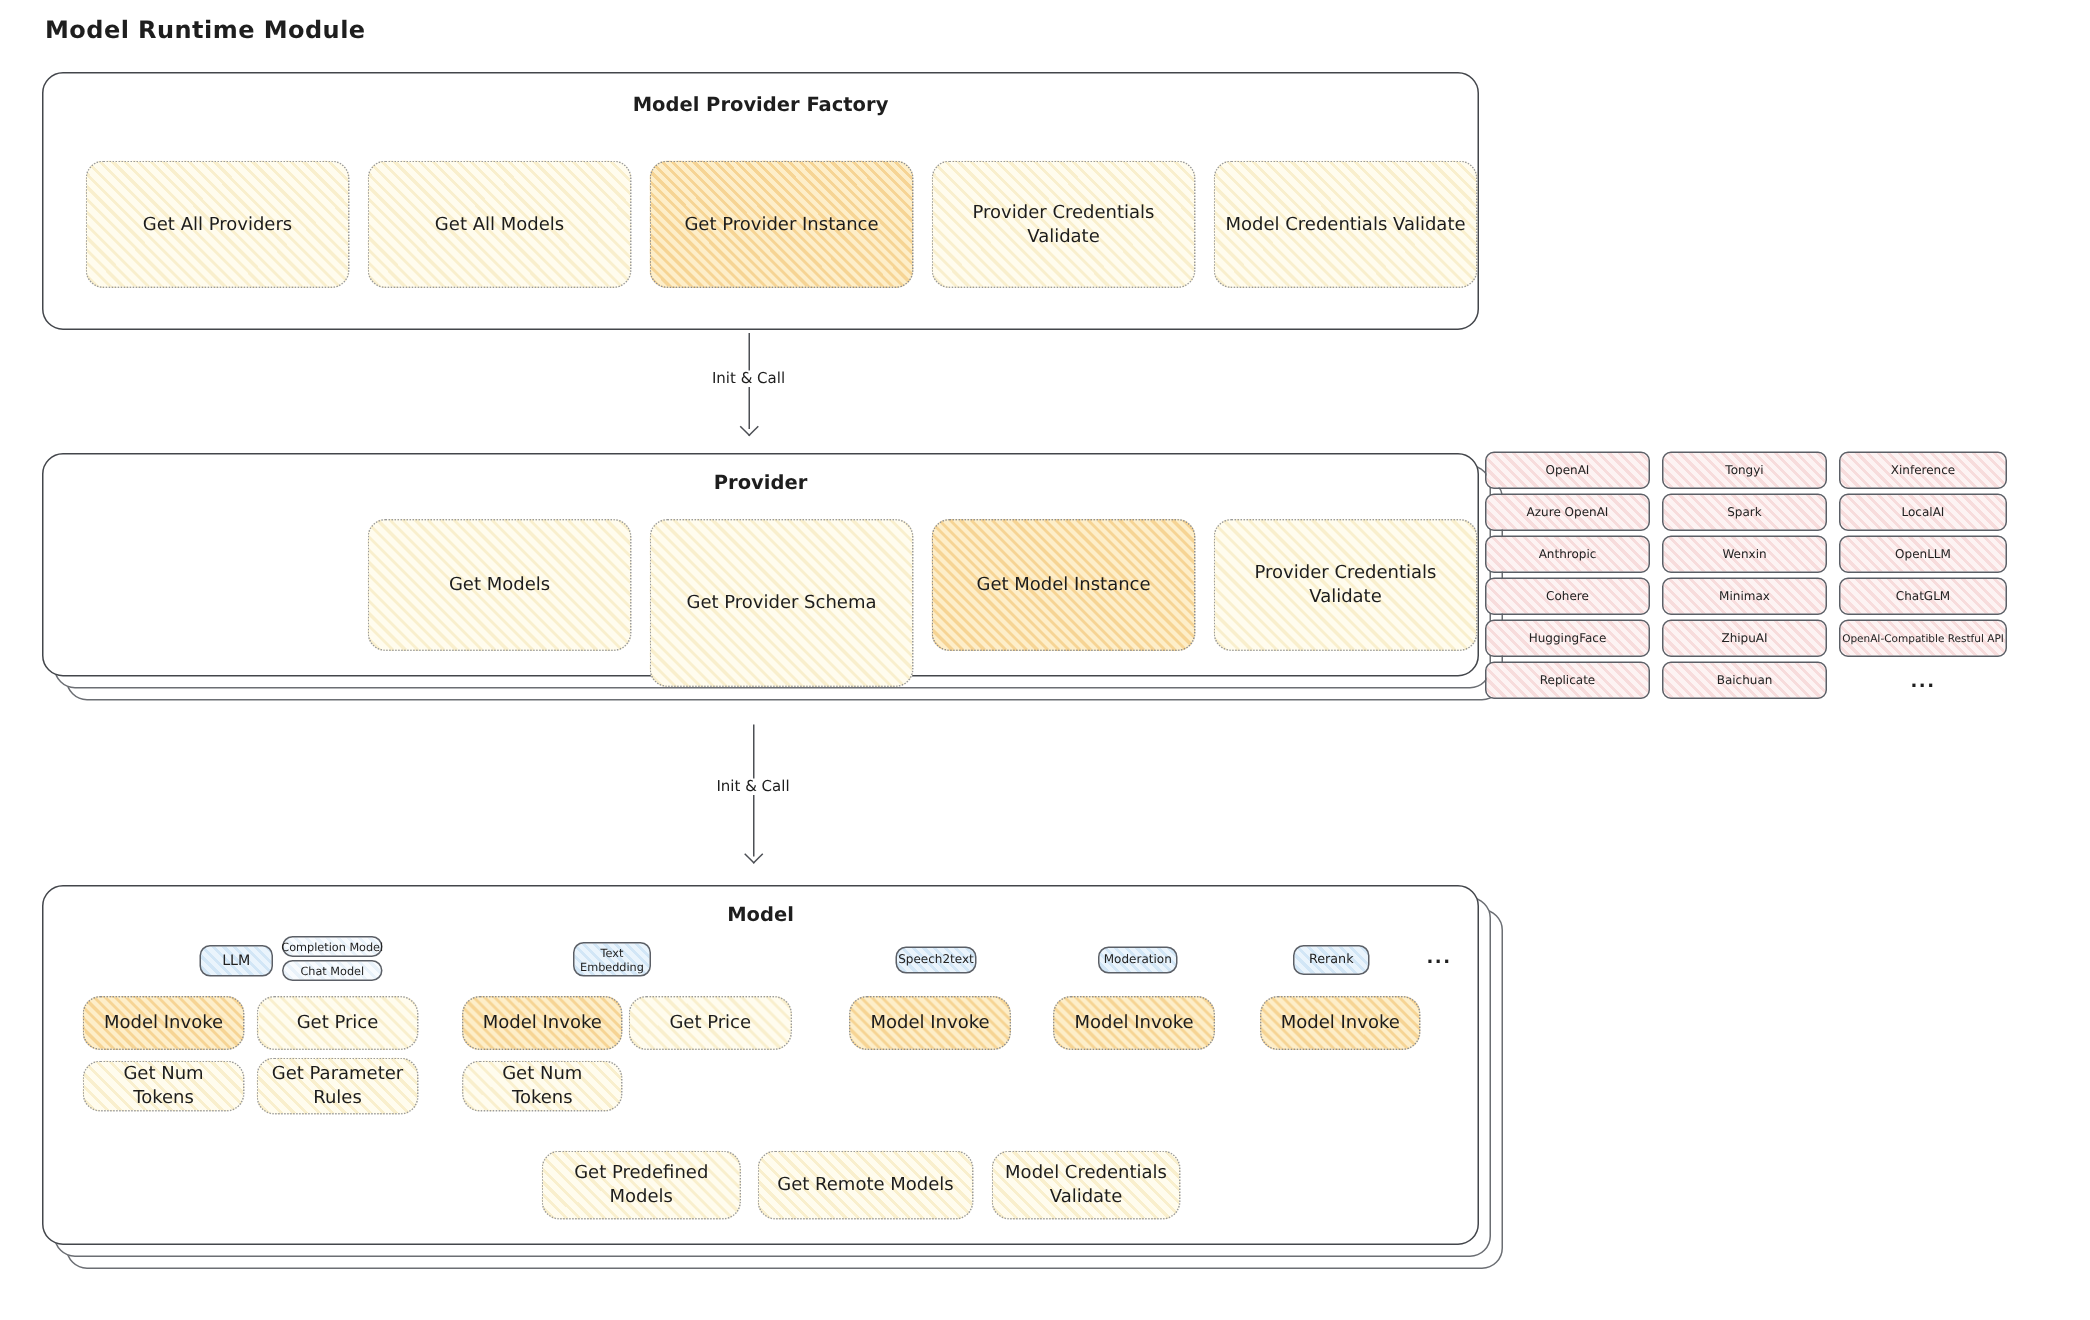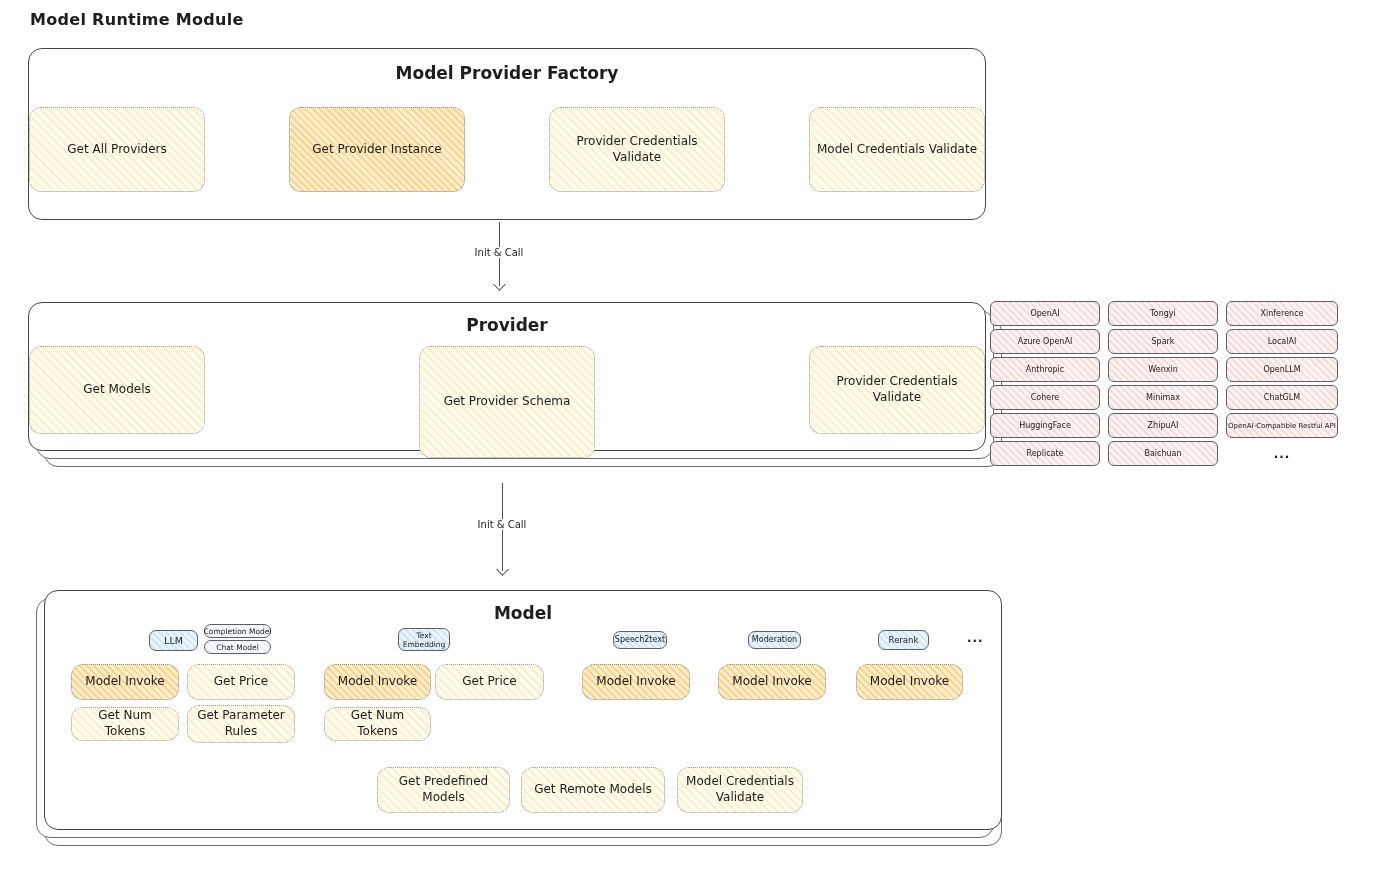--- a/index.html
+++ b/index.html
@@ -4,38 +4,38 @@
 <style>
   * { margin:0; padding:0; box-sizing:border-box; }
   html,body { background:#fff; }
   body { font-family:"DejaVu Sans", "Liberation Sans", sans-serif; color:#1e1e1e; }
   .canvas { position:relative; width:1393px; height:880px; background:#fff; overflow:hidden; }
 
   .page-title { position:absolute; left:30px; top:10px; font-size:16px; font-weight:700; letter-spacing:.3px; }
 
   
   .panel { position:absolute; background:#fff; border:1.6px solid #43464b; border-radius:14px; }
-  .panel-title { position:absolute; left:0; right:0; text-align:center; font-size:17px; font-weight:600; }
+  .panel-title { position:absolute; left:0; right:0; text-align:center; font-size:13px; font-weight:600; }
 
   
   .stack-layer { position:absolute; background:#fff; border:1.4px solid #6b6e73; border-radius:14px; }
 
   
   .hatch-yellow { background:repeating-linear-gradient(45deg,#fffcee 0px,#fffcee 4px,#f9efcd 4px,#f9efcd 6px); }
   .hatch-orange { background:repeating-linear-gradient(45deg,#fdeec9 0px,#fdeec9 3px,#f6d494 3px,#f6d494 5px); }
   .hatch-pink   { background:repeating-linear-gradient(45deg,#fdf3f3 0px,#fdf3f3 3px,#f7dcdc 3px,#f7dcdc 5px); }
   .hatch-blue   { background:repeating-linear-gradient(45deg,#eaf4fc 0px,#eaf4fc 3px,#d2e6f6 3px,#d2e6f6 5px); }
   .hatch-blue-lt{ background:repeating-linear-gradient(45deg,#f8fbfe 0px,#f8fbfe 3px,#e9f2fa 3px,#e9f2fa 5px); }
 
   
   .ybtn { border:1.6px dotted #9b9b9b; border-radius:12px; display:flex; align-items:center; justify-content:center;
           text-align:center; font-size:12px; line-height:1.3; padding:2px 6px; color:#1c1c1c; }
   .hl   { border-color:#8f8f8f; }
 
-  .btn-row { position:absolute; left:0; right:0; display:flex; justify-content:space-between; gap:12px; }
+  .btn-row { position:absolute; left:0; right:0; display:flex; justify-content:flex-end; gap:12px; }
   .btn-row .ybtn { width:176px; }
 
   
   .arrow { position:absolute; }
   .ar-line { position:absolute; left:0; top:0; width:1.4px; background:#4c4f54; }
   .ar-head { position:absolute; width:9px; height:9px; border-right:1.4px solid #4c4f54; border-bottom:1.4px solid #4c4f54;
              transform:rotate(45deg); }
   .ar-label { position:absolute; transform:translateX(-50%); background:#fff; padding:0 5px; font-size:10px; white-space:nowrap; }
 
   
@@ -58,39 +58,41 @@
 <body>
 
 <div class="canvas">
 
   <div class="page-title">Model Runtime Module</div>
 
   <div class="panel" style="left:28px; top:48px; width:958px; height:172px;">
     <div class="panel-title" style="top:14px;">Model Provider Factory</div>
     <div class="btn-row" style="top:58px;">
       <div class="ybtn hatch-yellow" style="height:85px;">Get All Providers</div>
+      <div class="ybtn hatch-yellow" style="height:85px;">Get All Models</div>
       <div class="ybtn hatch-orange hl" style="height:85px;">Get Provider Instance</div>
       <div class="ybtn hatch-yellow" style="height:85px;">Provider Credentials Validate</div>
       <div class="ybtn hatch-yellow" style="height:85px;">Model Credentials Validate</div>
     </div>
   </div>
 
   <div class="arrow" style="left:499px; top:222px; width:2px; height:72px;">
     <div class="ar-line" style="height:64px;"></div>
     <div class="ar-head" style="left:-4px; top:58px;"></div>
     <div class="ar-label" style="left:0; top:25px;">Init &amp; Call</div>
   </div>
 
   <div class="stack-layer" style="left:44px; top:318px; width:958px; height:149px;"></div>
   <div class="stack-layer" style="left:36px; top:310px; width:958px; height:149px;"></div>
   <div class="panel" style="left:28px; top:302px; width:958px; height:149px;">
     <div class="panel-title" style="top:12px;">Provider</div>
     <div class="btn-row" style="top:43px;">
       <div class="ybtn hatch-yellow" style="height:88px;">Get Models</div>
       <div class="ybtn hatch-yellow" style="height:112px;">Get Provider Schema</div>
+      <div class="ybtn hatch-orange hl" style="height:88px;">Get Model Instance</div>
       <div class="ybtn hatch-yellow" style="height:88px;">Provider Credentials Validate</div>
     </div>
   </div>
 
   <div class="pgrid">
     <div class="pcell hatch-pink">OpenAI</div>
     <div class="pcell hatch-pink">Tongyi</div>
     <div class="pcell hatch-pink">Xinference</div>
     <div class="pcell hatch-pink">Azure OpenAI</div>
     <div class="pcell hatch-pink">Spark</div>
@@ -110,21 +112,21 @@
   </div>
 
   <div class="arrow" style="left:502px; top:483px; width:2px; height:96px;">
     <div class="ar-line" style="height:88px;"></div>
     <div class="ar-head" style="left:-4px; top:82px;"></div>
     <div class="ar-label" style="left:0; top:36px;">Init &amp; Call</div>
   </div>
 
   <div class="stack-layer" style="left:44px; top:606px; width:958px; height:240px;"></div>
   <div class="stack-layer" style="left:36px; top:598px; width:958px; height:240px;"></div>
-  <div class="panel" style="left:44px; top:590px; width:958px; height:240px;">
+  <div class="panel" style="left:28px; top:590px; width:958px; height:240px;">
     <div class="panel-title" style="top:12px;">Model</div>
 
     <div class="btab hatch-blue" style="left:104px; top:39px; width:49px; height:21px; font-size:9.5px;">LLM</div>
     <div class="wtab hatch-blue-lt" style="left:159px; top:33px; width:67px; height:14px;">Completion Model</div>
     <div class="wtab hatch-blue-lt" style="left:159px; top:49px; width:67px; height:14px;">Chat Model</div>
     <div class="btab hatch-blue" style="left:353px; top:37px; width:52px; height:23px; font-size:7.5px; padding:1px;">Text Embedding</div>
     <div class="btab hatch-blue" style="left:568px; top:40px; width:54px; height:18px; font-size:8px;">Speech2text</div>
     <div class="btab hatch-blue" style="left:703px; top:40px; width:53px; height:18px; font-size:8px;">Moderation</div>
     <div class="btab hatch-blue" style="left:833px; top:39px; width:51px; height:20px; font-size:8.5px;">Rerank</div>
     <div class="abs dots" style="left:922px; top:40px;">...</div>

